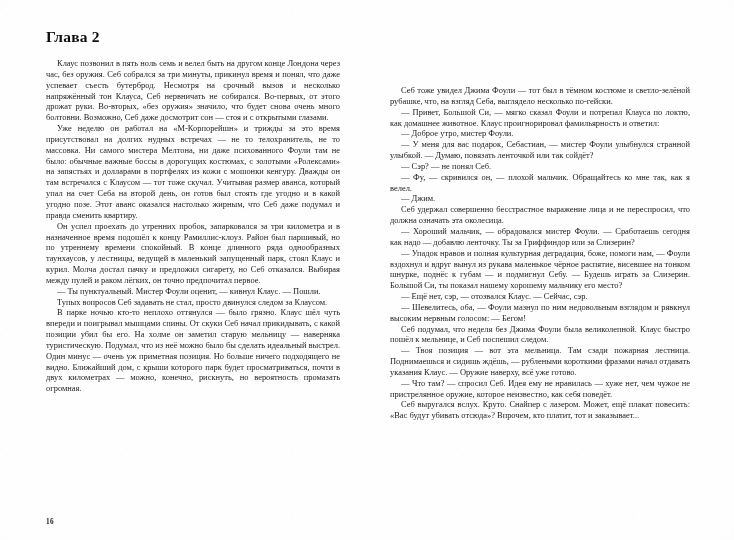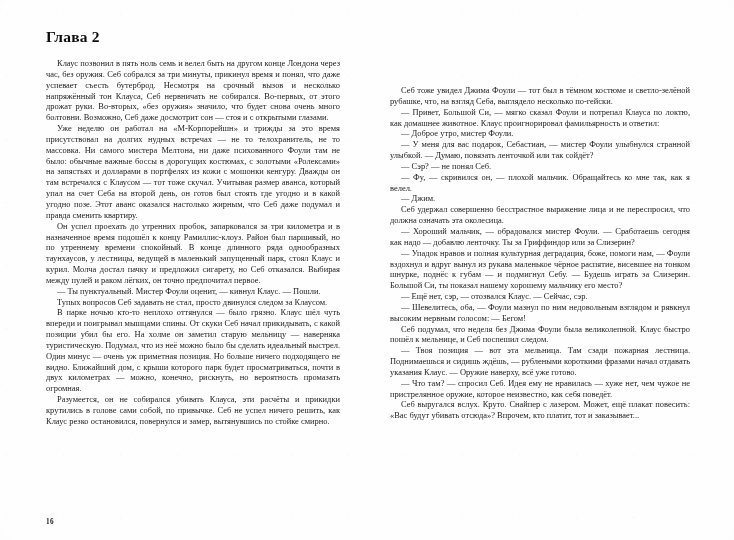--- a/index.html
+++ b/index.html
@@ -84,21 +84,20 @@
 
     <div class="page-half left">
       <h1 class="chapter-title">Глава 2</h1>
       <div class="col-body">
         <p>Клаус позвонил в пять ноль семь и велел быть на другом конце Лондона через час, без оружия. Себ собрался за три минуты, прикинул время и понял, что даже успевает съесть бутерброд. Несмотря на срочный вызов и несколько напряжённый тон Клауса, Себ нервничать не собирался. Во-первых, от этого дрожат руки. Во-вторых, «без оружия» значило, что будет снова очень много болтовни. Возможно, Себ даже досмотрит сон — стоя и с открытыми глазами.</p>
         <p>Уже неделю он работал на «М-Корпорейшн» и трижды за это время присутствовал на долгих нудных встречах — не то телохранитель, не то массовка. Ни самого мистера Мелтона, ни даже психованного Фоули там не было: обычные важные боссы в дорогущих костюмах, с золотыми «Ролексами» на запястьях и долларами в портфелях из кожи с мошонки кенгуру. Дважды он там встречался с Клаусом — тот тоже скучал. Учитывая размер аванса, который упал на счет Себа на второй день, он готов был стоять где угодно и в какой угодно позе. Этот аванс оказался настолько жирным, что Себ даже подумал и правда сменить квартиру.</p>
         <p>Он успел проехать до утренних пробок, запарковался за три километра и в назначенное время подошёл к концу Рамиллис-клоуз. Район был паршивый, но по утреннему времени спокойный. В конце длинного ряда однообразных таунхаусов, у лестницы, ведущей в маленький запущенный парк, стоял Клаус и курил. Молча достал пачку и предложил сигарету, но Себ отказался. Выбирая между пулей и раком лёгких, он точно предпочитал первое.</p>
         <p>— Ты пунктуальный. Мистер Фоули оценит, — кивнул Клаус. — Пошли.</p>
         <p>Тупых вопросов Себ задавать не стал, просто двинулся следом за Клаусом.</p>
         <p>В парке ночью кто-то неплохо оттянул­ся — было грязно. Клаус шёл чуть впереди и поигрывал мышцами спины. От скуки Себ начал прикидывать, с какой позиции убил бы его. На холме он заметил старую мельницу — наверняка туристическую. Подумал, что из неё можно было бы сделать идеальный выстрел. Один минус — очень уж приметная позиция. Но больше ничего подходящего не видно. Ближайший дом, с крыши которого парк будет просматриваться, почти в двух километрах — можно, конечно, рискнуть, но вероятность промазать огромная.</p>
-        <p>Разумеется, он не собирался убивать Клауса, эти расчёты и прикидки крутились в голове сами собой, по привычке. Себ не успел ничего решить, как Клаус резко остановился, повернулся и замер, вытянувшись по стойке смирно.</p>
       </div>
       <div class="folio left-folio">16</div>
     </div>
 
     <div class="page-half right">
       <div class="spacer-top"></div>
       <div class="col-body">
         <p>Себ тоже увидел Джима Фоули — тот был в тёмном костюме и светло-зелёной рубашке, что, на взгляд Себа, выглядело несколько по-гейски.</p>
         <p>— Привет, Большой Си, — мягко сказал Фоули и потрепал Клауса по локтю, как домашнее животное. Клаус проигнорировал фамильярность и ответил:</p>
         <p>— Доброе утро, мистер Фоули.</p>

